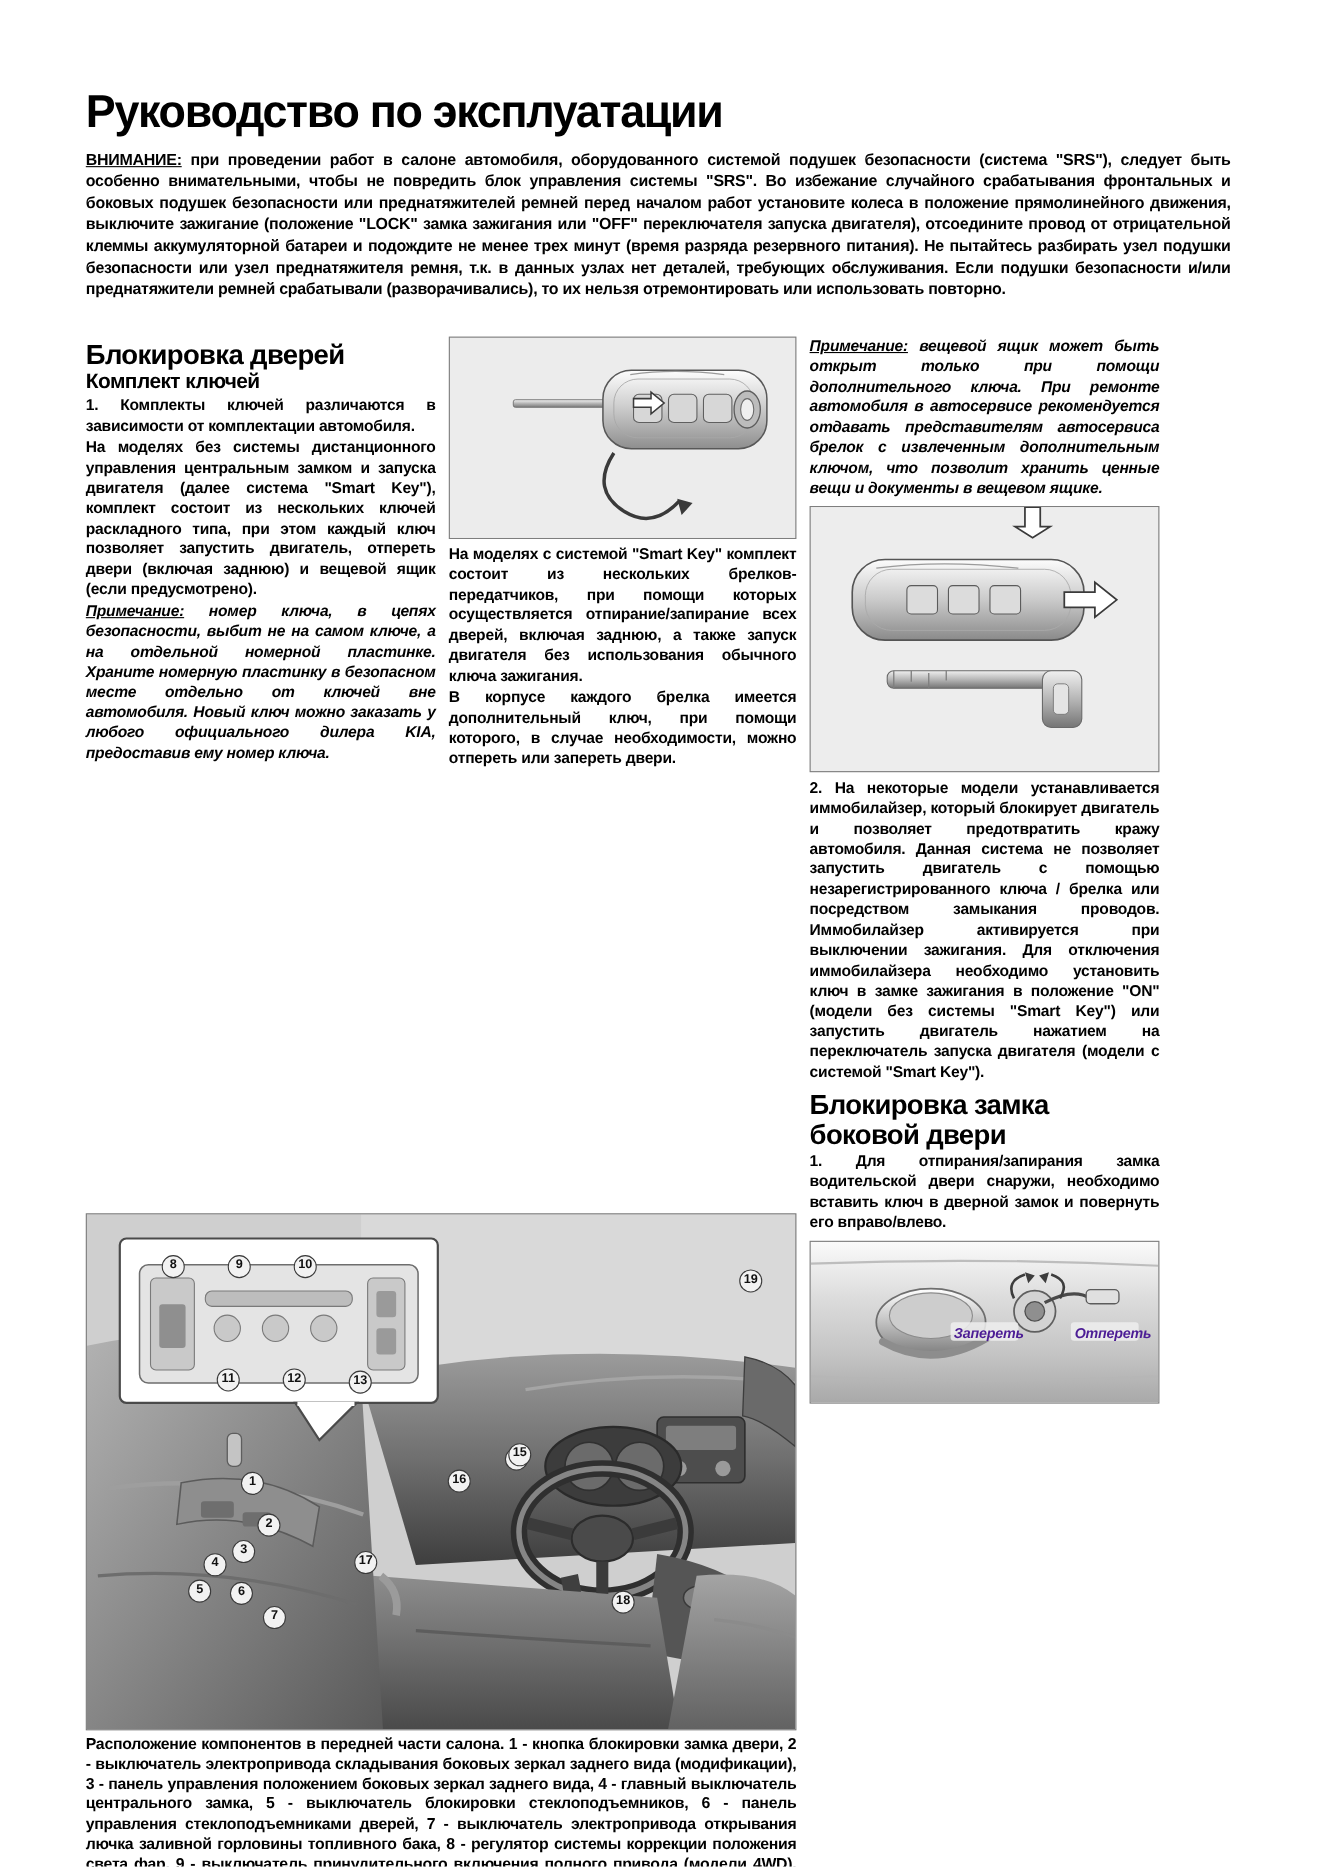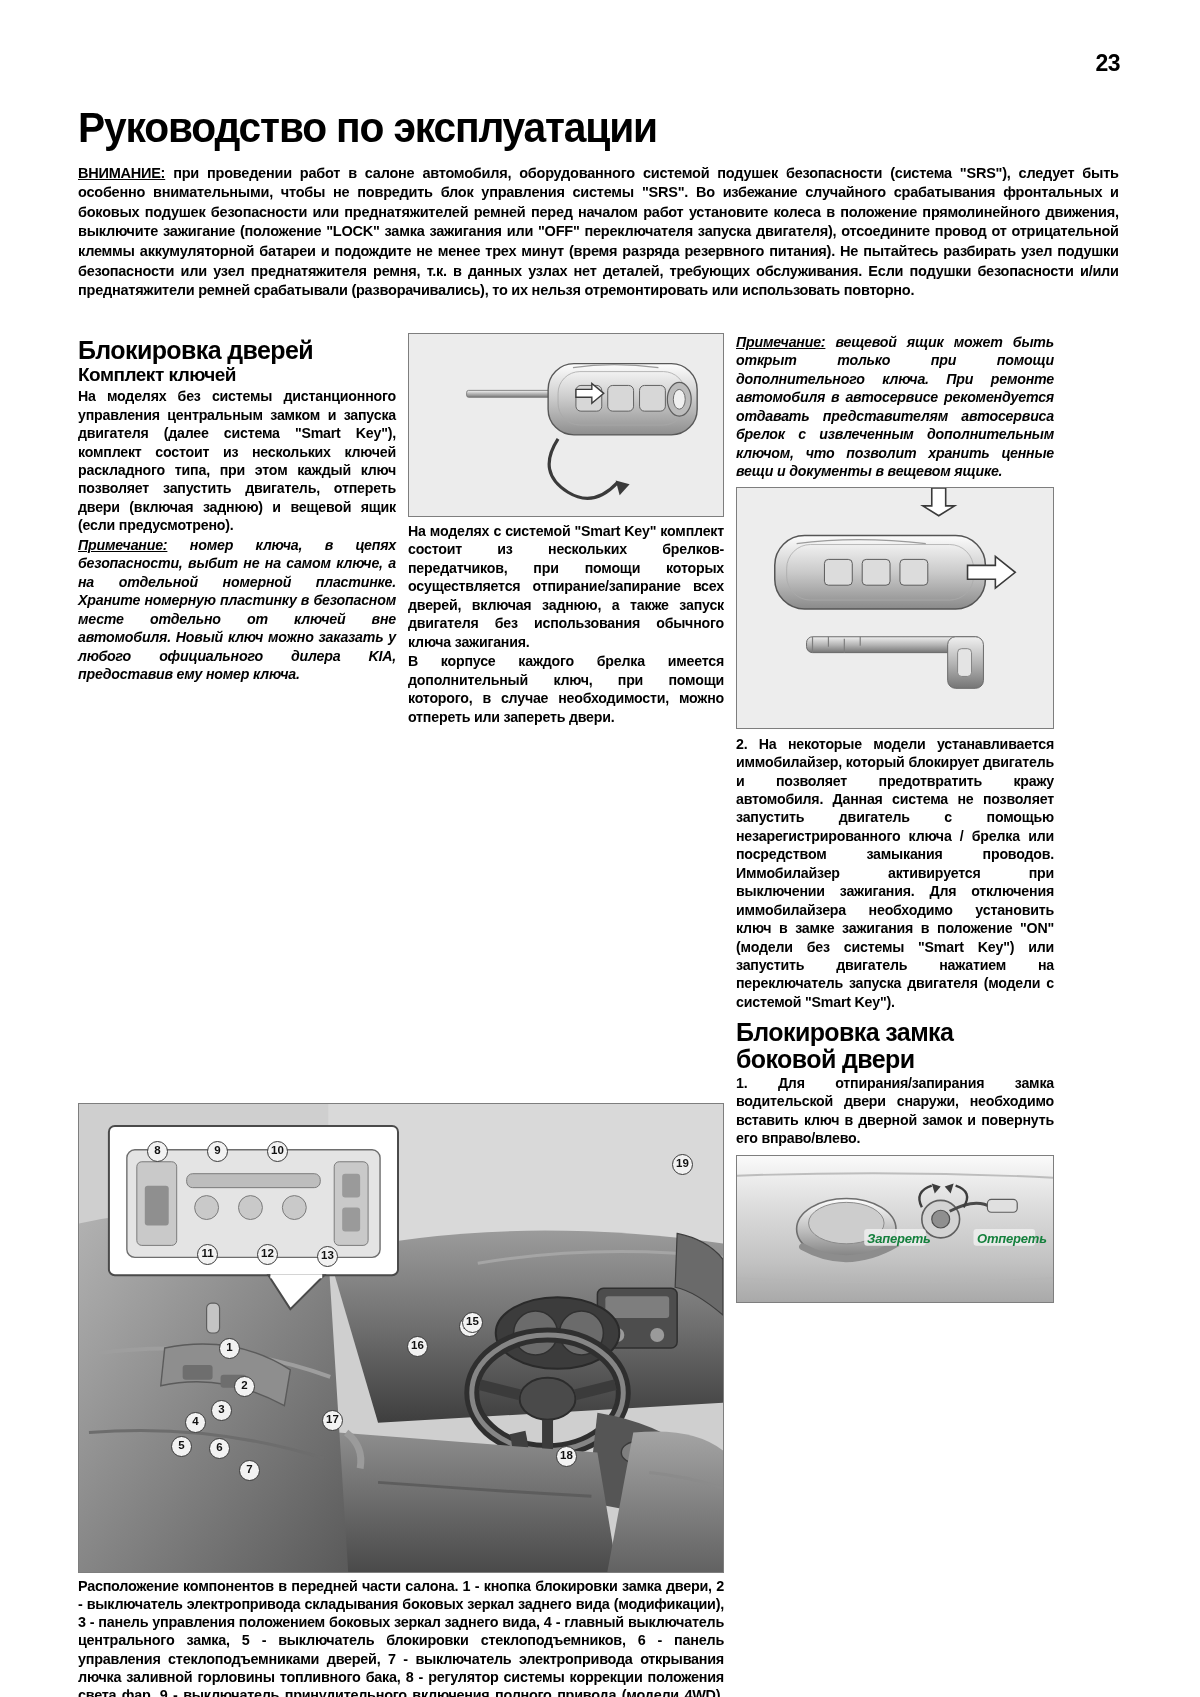--- a/index.html
+++ b/index.html
@@ -137,42 +137,42 @@
     font-size: 11.5px;
     font-weight: bold;
     line-height: 17px;
     text-align: center;
     font-family: "Liberation Sans", sans-serif;
   }
   .lock-label {
     position: absolute;
     font-size: 13px;
     font-weight: bold;
-    color: #15803d;
+    color: #4c1d95;
     letter-spacing: -0.2px;
     font-style: italic;
   }
 </style>
 </head>
 <body>
 
 <div class="page">
   <div class="content">
 
-    <div class="page-number">23</div>
 
     <h1 class="doc-title">Руководство по эксплуатации</h1>
 
     <p class="warning"><span class="lead">ВНИМАНИЕ:</span><span> при проведении работ в салоне автомобиля, оборудованного системой подушек безопасности (система "SRS"), следует быть особенно внимательными, чтобы не повредить блок управления системы "SRS". Во избежание случайного срабатывания фронтальных и боковых подушек безопасности или преднатяжителей ремней перед началом работ установите колеса в положение прямолинейного движения, выключите зажигание (положение "LOCK" замка зажигания или "OFF" переключателя запуска двигателя), отсоедините провод от отрицательной клеммы аккумуляторной батареи и подождите не менее трех минут (время разряда резервного питания). Не пытайтесь разбирать узел подушки безопасности или узел преднатяжителя ремня, т.к. в данных узлах нет деталей, требующих обслуживания. Если подушки безопасности и/или преднатяжители ремней срабатывали (разворачивались), то их нельзя отремонтировать или использовать повторно.</span></p>
 
     <div class="cols" style="height:1180px;">
 
       <div class="col col-a">
         <h2 class="sec">Блокировка дверей</h2>
         <h3 class="sub">Комплект ключей</h3>
+        <p class="body">1. Комплекты ключей различаются в зависимости от комплектации автомобиля.</p>
         <p class="body">На моделях без системы дистанционного управления центральным замком и запуска двигателя (далее система "Smart Key"), комплект состоит из нескольких ключей раскладного типа, при этом каждый ключ позволяет запустить двигатель, отпереть двери (включая заднюю) и вещевой ящик (если предусмотрено).</p>
         <p class="note"><span class="lead">Примечание:</span><span> номер ключа, в цепях безопасности, выбит не на самом ключе, а на отдельной номерной пластинке. Храните номерную пластинку в безопасном месте отдельно от ключей вне автомобиля. Новый ключ можно заказать у любого официального дилера KIA, предоставив ему номер ключа.</span></p>
       </div>
 
       <div class="col col-b">
 
         <div class="fig" style="width:316px;height:184px;">
           <svg viewBox="0 0 316 184" preserveAspectRatio="none" aria-hidden="true">
             <defs>
               <linearGradient id="gfob1" x1="0" y1="0" x2="0" y2="1">

